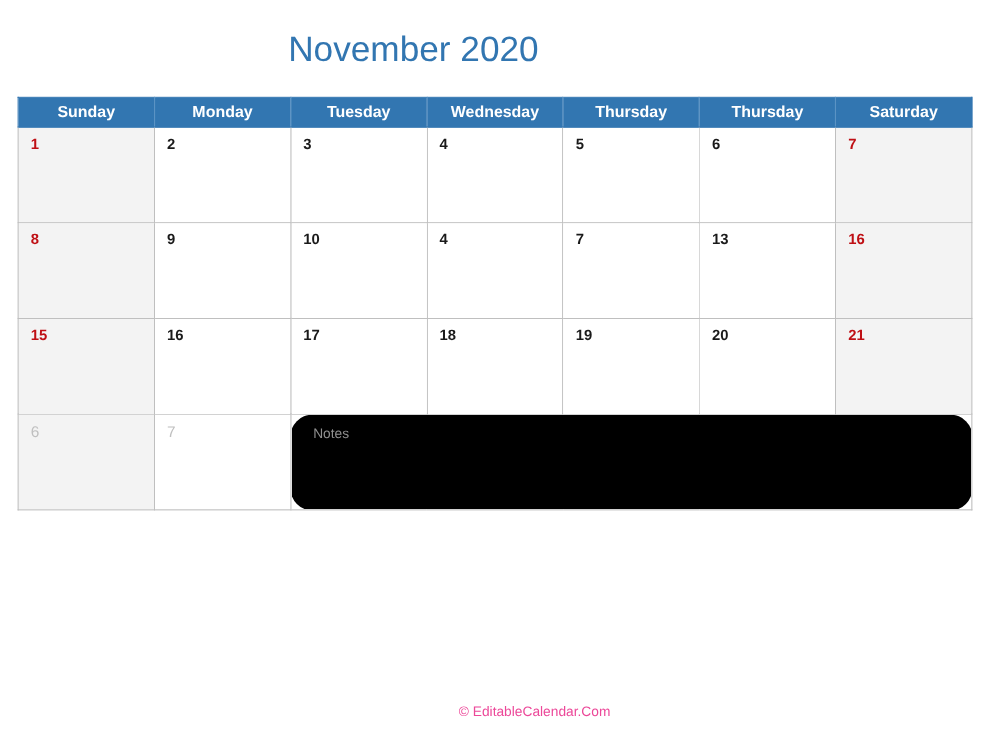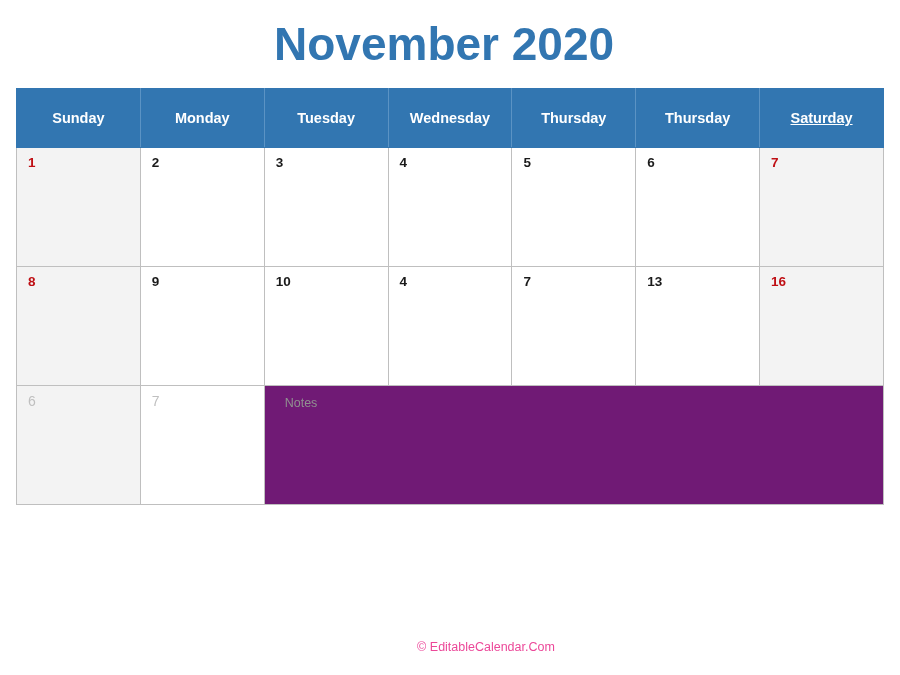--- a/index.html
+++ b/index.html
@@ -27,62 +27,61 @@
     position: absolute;
     left: 0;
     top: 8px;
     width: 900px;
     height: 72px;
   }
   .cal-title {
     position: absolute;
     left: 262px;
     top: 10px;
-    font-size: 46px;
-    font-weight: bold;
+    font-size: 32px;
+    font-weight: normal;
     color: #3276b1;
     letter-spacing: 0px;
     line-height: 52px;
     white-space: nowrap;
-    margin-left: 12px;
   }
 
   
   .calendar {
     position: absolute;
     left: 16px;
     top: 88px;
     width: 868px;
     border-collapse: collapse;
     table-layout: fixed;
   }
 
   .calendar th,
   .calendar td {
-    padding: 16px;
+    padding: 0;
     margin: 0;
     border: 1px solid #bfbfbf;
     vertical-align: top;
   }
 
   
   .calendar thead th {
     background: #3276b1;
     color: #ffffff;
     font-size: 14.5px;
     font-weight: bold;
     text-align: center;
     height: 26px;
     line-height: 26px;
     border-color: #3276b1;
     border-left-color: #5b93c4;
     border-right-color: #5b93c4;
   }
   .calendar thead th:first-child { border-left-color: #3276b1; }
-  .calendar thead th:last-child  { border-right-color: #3276b1; text-decoration: underline; }
+  .calendar thead th:last-child  { border-right-color: #3276b1; }
 
   
   .day-cell {
     height: 86px;
     background: #ffffff;
     position: relative;
   }
   .day-cell.weekend { background: #f3f3f3; }
 
   .date-num {
@@ -93,23 +92,24 @@
     font-weight: bold;
     color: #1a1a1a;
     line-height: 16px;
   }
   .date-num.red   { color: #bf0f14; }
   .date-num.muted { color: #bfbfbf; font-weight: normal; font-size: 14px; }
 
   
   .notes-row .day-cell { height: 86px; }
   .notes-cell {
-    background: #701a75;
+    background: #000000;
     position: relative;
     height: 86px;
+    border-radius: 20px;
   }
   .notes-label {
     position: absolute;
     left: 20px;
     top: 10px;
     font-size: 12.5px;
     color: #909090;
     font-weight: normal;
     line-height: 15px;
   }
@@ -191,20 +191,43 @@
             <span class="date-num">7</span>
           </td>
         <td class="day-cell">
             <span class="date-num">13</span>
           </td>
         <td class="day-cell weekend">
             <span class="date-num red">16</span>
           </td>
       </tr>
 
+      <tr>
+        <td class="day-cell weekend">
+            <span class="date-num red">15</span>
+          </td>
+        <td class="day-cell">
+            <span class="date-num">16</span>
+          </td>
+        <td class="day-cell">
+            <span class="date-num">17</span>
+          </td>
+        <td class="day-cell">
+            <span class="date-num">18</span>
+          </td>
+        <td class="day-cell">
+            <span class="date-num">19</span>
+          </td>
+        <td class="day-cell">
+            <span class="date-num">20</span>
+          </td>
+        <td class="day-cell weekend">
+            <span class="date-num red">21</span>
+          </td>
+      </tr>
 
 
 
       <tr class="notes-row">
         <td class="day-cell weekend">
             <span class="date-num muted">6</span>
           </td>
         <td class="day-cell">
             <span class="date-num muted">7</span>
           </td>

